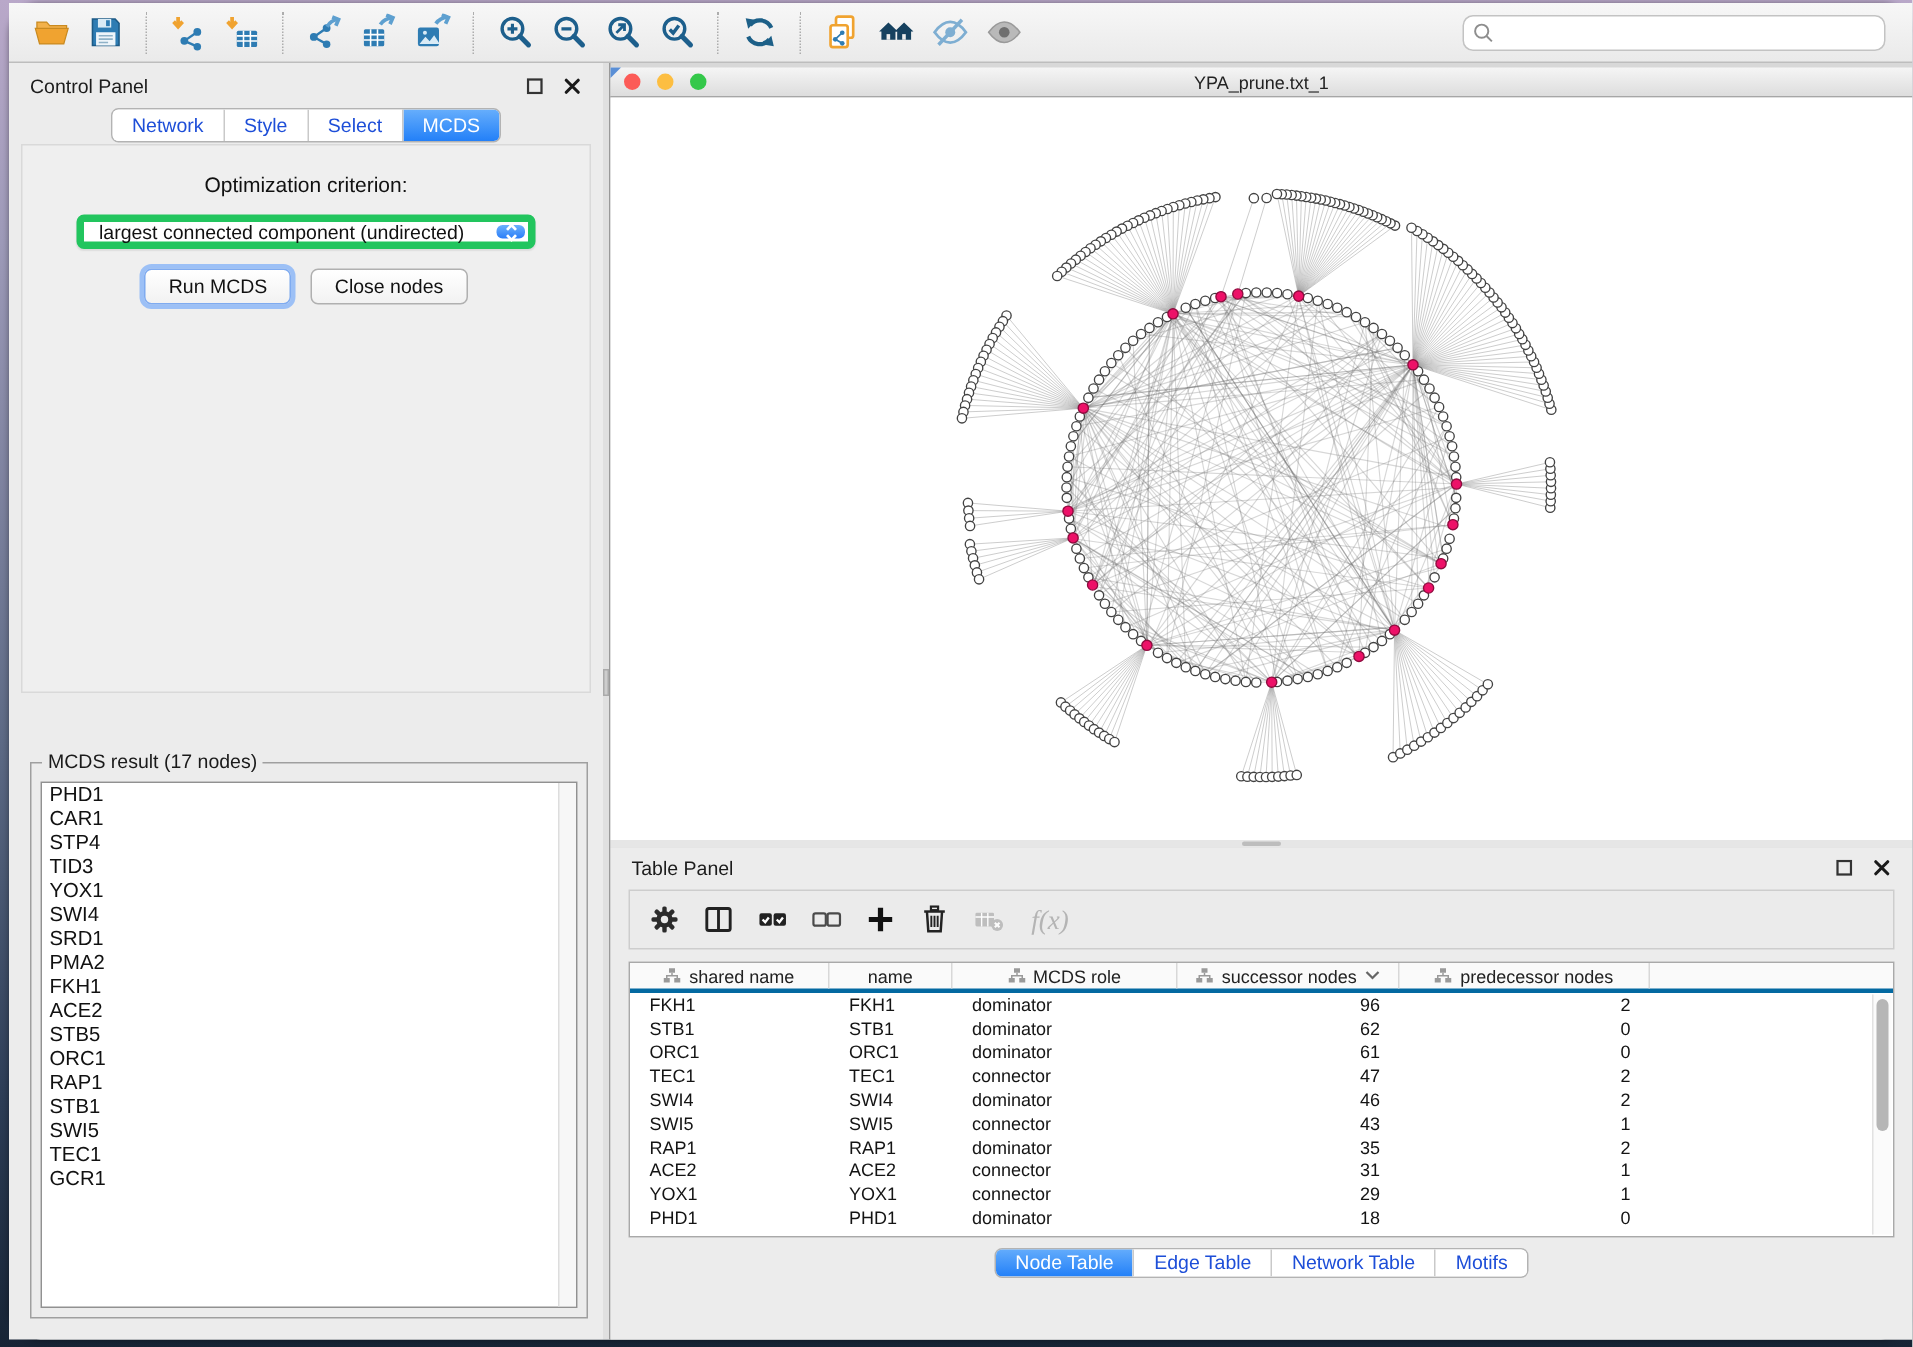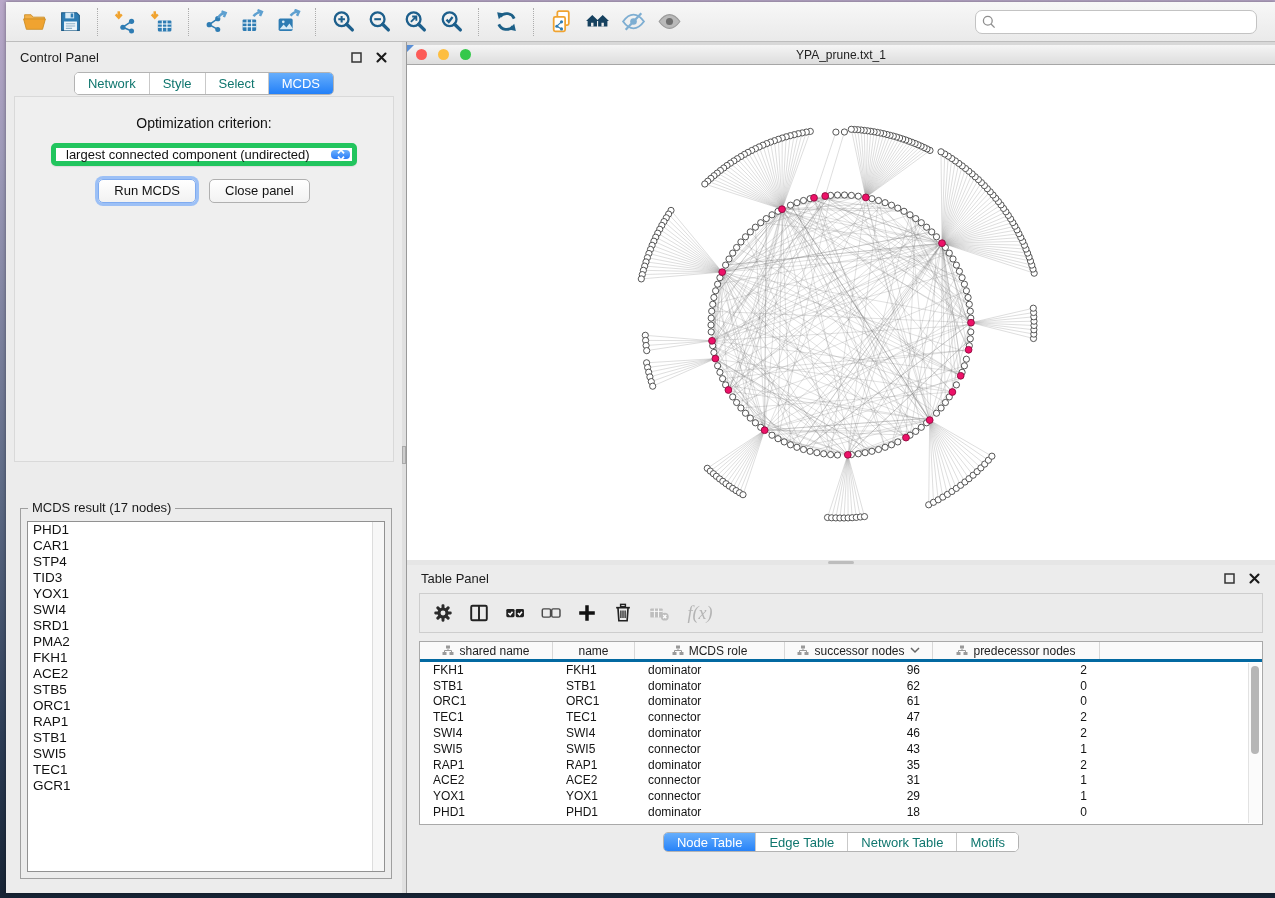--- a/index.html
+++ b/index.html
@@ -1,20 +1,20 @@
 <!DOCTYPE html>
 <html><head>
 <meta charset="utf-8">
 <style>
   * { margin:0; padding:0; box-sizing:border-box; }
   html,body { width:1275px; height:898px; font-family:"Liberation Sans","DejaVu Sans",sans-serif; }
   .wallpaper { position:relative; width:1275px; height:898px; overflow:hidden;
     background:linear-gradient(180deg,#b9a8c9 0%,#9d9ab8 18%,#5d6a85 55%,#2c3c55 82%,#172435 100%); }
   .app { position:absolute; left:6px; top:2px; right:0; bottom:5px; background:#ececec;
-    display:flex; flex-direction:column; box-shadow:0 0 4px rgba(0,0,0,.4); }
+    display:flex; flex-direction:column; box-shadow:0 0 4px rgba(0,0,0,.4);border-radius:21px; }
 
   
   .toolbar { flex:none; height:40px; display:flex; align-items:center; padding:0 10px;
     background:linear-gradient(#f7f7f7,#eaeaea); border-bottom:1px solid #bdbdbd; }
   .tb-btn { width:36px; height:32px; border:none; background:transparent; display:flex;
     align-items:center; justify-content:center; cursor:default; }
   .tb-btn svg { width:25px; height:25px; }
   .tb-sep { width:1px; height:28px; border-left:1px dotted #adadad; margin:0 9px; }
   .search-wrap { margin-left:auto; margin-right:8px; position:relative; width:282px; height:24px; }
   .search-wrap svg { position:absolute; left:7px; top:5px; width:14px; height:14px; }
@@ -24,21 +24,21 @@
   .content { flex:1; display:flex; min-height:0; }
 
   
   .control-panel { flex:none; width:396px; background:#ececec; position:relative; overflow:hidden; }
   .cp-header { height:30px; display:flex; align-items:center; padding:0 14px; }
   .panel-title { font-size:13px; color:#1c1c1c; }
   .panel-icons { margin-left:auto; display:flex; gap:11px; align-items:center; }
   .pi-btn { background:none; border:none; width:14px; height:14px; display:flex; align-items:center; justify-content:center; }
   .seg { display:inline-flex; border:1px solid #b3b3b3; border-radius:5px; overflow:hidden; background:#fff; }
   .seg-row { text-align:center; }
-  .seg-item { padding:2px 13px; font-size:13px; color:#0f766e; background:#fff; border-left:1px solid #c9c9c9; cursor:default; line-height:17px; }
+  .seg-item { padding:2px 13px; font-size:13px; color:#1d4ed8; background:#fff; border-left:1px solid #c9c9c9; cursor:default; line-height:17px; }
   .seg-item:first-child { border-left:none; }
   .seg-item.active { background:linear-gradient(#66aefc,#2380f8); color:#fff; }
   .cp-inner { position:absolute; left:8px; right:8px; top:54px; height:366px;
     background:#efefef; border:1px solid #d9d9d9; }
   .opt-label { text-align:center; margin-top:18px; font-size:14px; color:#111; }
   .cp-select { position:absolute; left:36px; right:36px; top:46px; height:23px; background:#fff;
     border:5px solid #22c55e; border-radius:5px; display:flex; align-items:center; font-size:13px;
     padding-left:10px; color:#111; box-shadow:0 1px 1px rgba(0,0,0,.08); }
   .stepper { position:absolute; right:2px; top:2px; bottom:2px; width:19px; border-radius:4px;
     background:linear-gradient(#6db1fc,#2a7df8); display:flex; align-items:center; justify-content:center; }
@@ -307,21 +307,21 @@
             <span>largest connected component (undirected)</span>
             <span class="stepper">
               <svg viewBox="0 0 10 16" width="10" height="16">
                   <path d="M2 6.3L5 3l3 3.3" fill="none" stroke="#fff" stroke-width="1.8"></path>
                   <path d="M2 9.7L5 13l3-3.3" fill="none" stroke="#fff" stroke-width="1.8"></path>
                 </svg>
             </span>
           </div>
           <div class="btn-row">
             <button class="mac-btn focused">Run MCDS</button>
-            <button class="mac-btn">Close panel</button>
+            <button class="mac-btn">Close nodes</button>
           </div>
         </div>
         <div class="groupbox">
           <span class="legend">MCDS result (17 nodes)</span>
           <div class="mcds-list" id="mcds-list">
             <div class="mcds-scroll"></div>
           <div class="mcds-item">PHD1</div>
               <div class="mcds-item">CAR1</div>
               <div class="mcds-item">STP4</div>
               <div class="mcds-item">TID3</div>

